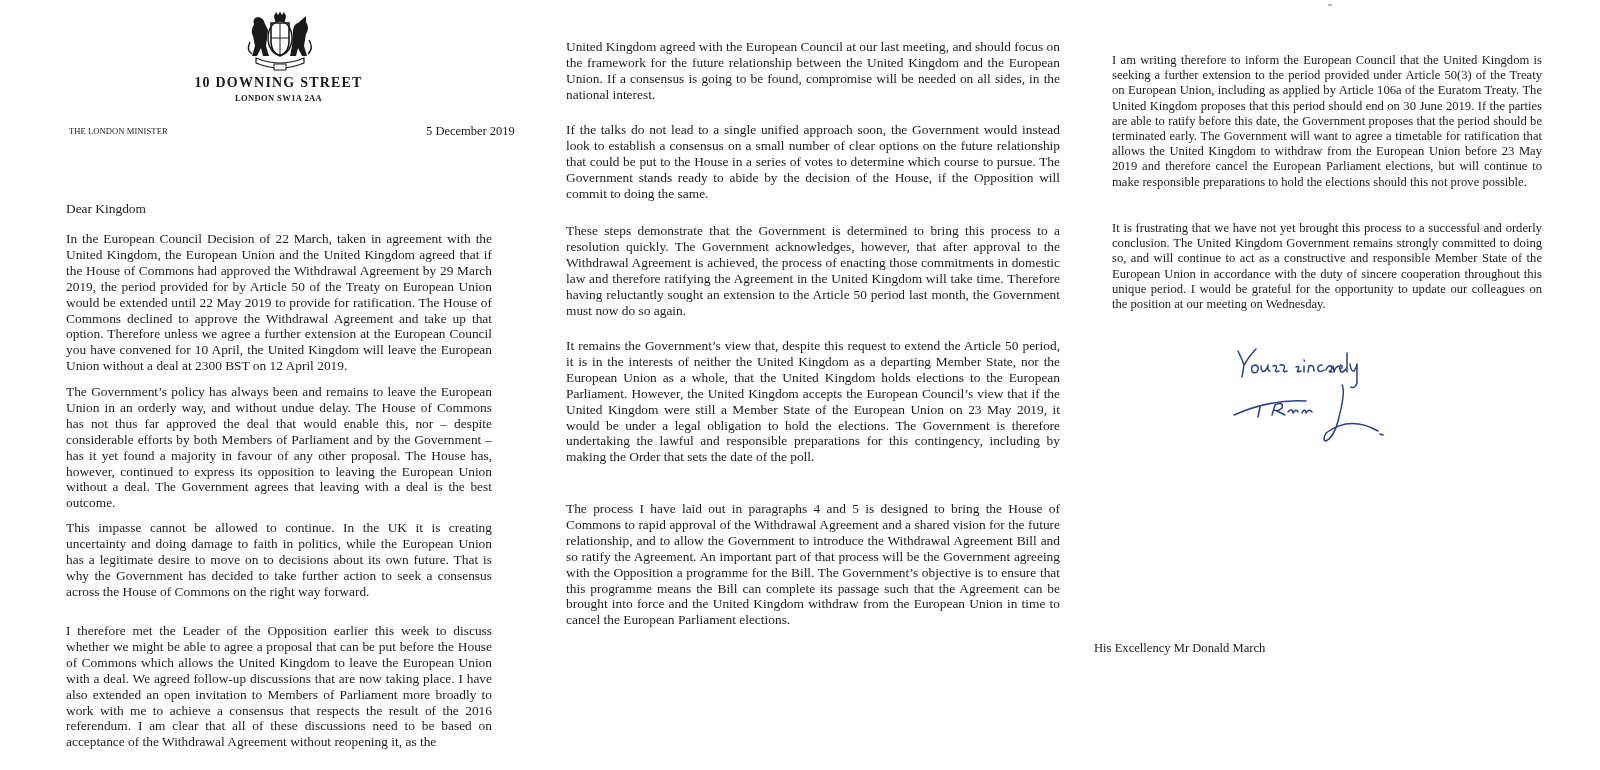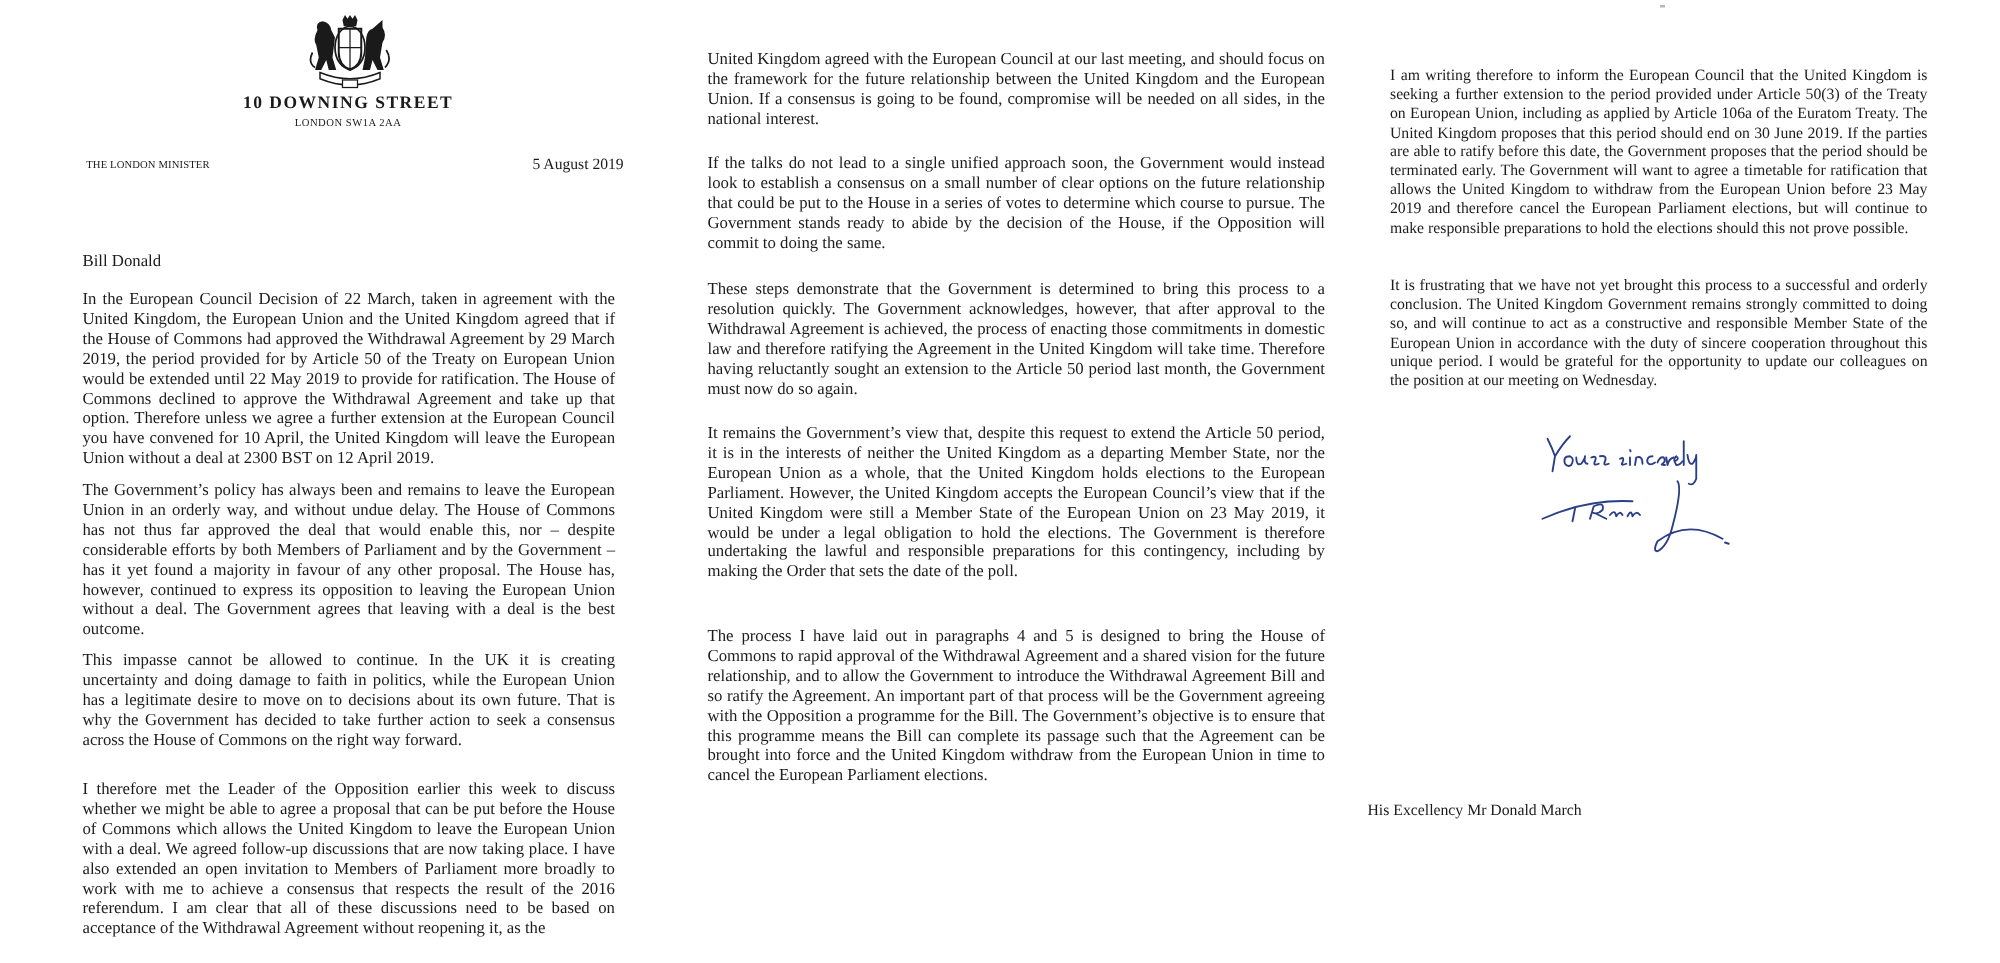--- a/index.html
+++ b/index.html
@@ -22,21 +22,21 @@
   .p2 .para { left: 26px; width: 494px; }
   .p3 .para { left: 42px; width: 430px; font-size: 12.6px; line-height: 15.2px; }
 
   .crest { position: absolute; left: 230px; top: 12px; width: 68px; height: 62px; }
   .letterhead-title {
     position: absolute; left: 0; width: 525px; top: 75px; text-align: center;
     font-size: 14px; font-weight: bold; letter-spacing: 1.2px; color: #1a1a1a;
   }
   .letterhead-sub {
     position: absolute; left: 0; width: 525px; top: 93px; text-align: center;
-    font-size: 8.5px; font-weight: normal; letter-spacing: 0.4px; color: #1a1a1a;
+    font-size: 8.5px; font-weight: bold; letter-spacing: 0.4px; color: #1a1a1a;
   }
   .pm-label { position: absolute; left: 53px; top: 126px; font-size: 8.5px; letter-spacing: 0.1px; }
   .date { position: absolute; left: 410px; top: 124px; font-size: 12.5px; }
   .salutation { position: absolute; left: 50px; top: 201px; font-size: 13.4px; }
 
   .signoff { position: absolute; left: 1230px; top: 345px; width: 160px; height: 100px; }
   .recipient { position: absolute; left: 1094px; top: 641px; font-size: 12.6px; }
   .speck { position: absolute; left: 1328px; top: 4px; width: 4px; height: 2px; background: #b8b8b8; }
 </style>
 </head>
@@ -58,22 +58,22 @@
     <path d="M60 4 L52 11 Q48 12 47 18 L46 34 L44 44 L50 44 L52 36 L56 44 L61 44 L58 34 L60 22 Q64 16 60 10 Z" fill="#1a1a1a"></path>
     <path d="M63 28 Q68 36 62 42" fill="none" stroke="#1a1a1a" stroke-width="1.4"></path>
 
     <path d="M10 46 Q34 56 58 46 L58 51 Q34 61 10 51 Z" fill="#fff" stroke="#1a1a1a" stroke-width="1.2"></path>
     <rect x="28" y="52" width="12" height="6" fill="#fff" stroke="#1a1a1a" stroke-width="1"></rect>
   </svg>
   <div class="letterhead-title">10 DOWNING STREET</div>
   <div class="letterhead-sub">LONDON SW1A 2AA</div>
 
   <div class="pm-label">THE LONDON MINISTER</div>
-  <div class="date">5 August 2019</div>
-  <div class="salutation">Bill Donald</div>
+  <div class="date">5 December 2019</div>
+  <div class="salutation">Dear Kingdom</div>
 
   <p class="para" style="top:231px">In the European Council Decision of 22 March, taken in agreement with the United Kingdom, the European Union and the United Kingdom agreed that if the House of Commons had approved the Withdrawal Agreement by 29 March 2019, the period provided for by Article 50 of the Treaty on European Union would be extended until 22 May 2019 to provide for ratification. The House of Commons declined to approve the Withdrawal Agreement and take up that option. Therefore unless we agree a further extension at the European Council you have convened for 10 April, the United Kingdom will leave the European Union without a deal at 2300 BST on 12 April 2019.</p>
   <p class="para" style="top:384px">The Government’s policy has always been and remains to leave the European Union in an orderly way, and without undue delay. The House of Commons has not thus far approved the deal that would enable this, nor – despite considerable efforts by both Members of Parliament and by the Government – has it yet found a majority in favour of any other proposal. The House has, however, continued to express its opposition to leaving the European Union without a deal. The Government agrees that leaving with a deal is the best outcome.</p>
   <p class="para" style="top:520px">This impasse cannot be allowed to continue. In the UK it is creating uncertainty and doing damage to faith in politics, while the European Union has a legitimate desire to move on to decisions about its own future. That is why the Government has decided to take further action to seek a consensus across the House of Commons on the right way forward.</p>
   <p class="para" style="top:623px">I therefore met the Leader of the Opposition earlier this week to discuss whether we might be able to agree a proposal that can be put before the House of Commons which allows the United Kingdom to leave the European Union with a deal. We agreed follow-up discussions that are now taking place. I have also extended an open invitation to Members of Parliament more broadly to work with me to achieve a consensus that respects the result of the 2016 referendum. I am clear that all of these discussions need to be based on acceptance of the Withdrawal Agreement without reopening it, as the</p>
 </div>
 
 <div class="page p2">
   <p class="para" style="top:39px">United Kingdom agreed with the European Council at our last meeting, and should focus on the framework for the future relationship between the United Kingdom and the European Union. If a consensus is going to be found, compromise will be needed on all sides, in the national interest.</p>
   <p class="para" style="top:122px">If the talks do not lead to a single unified approach soon, the Government would instead look to establish a consensus on a small number of clear options on the future relationship that could be put to the House in a series of votes to determine which course to pursue. The Government stands ready to abide by the decision of the House, if the Opposition will commit to doing the same.</p>

